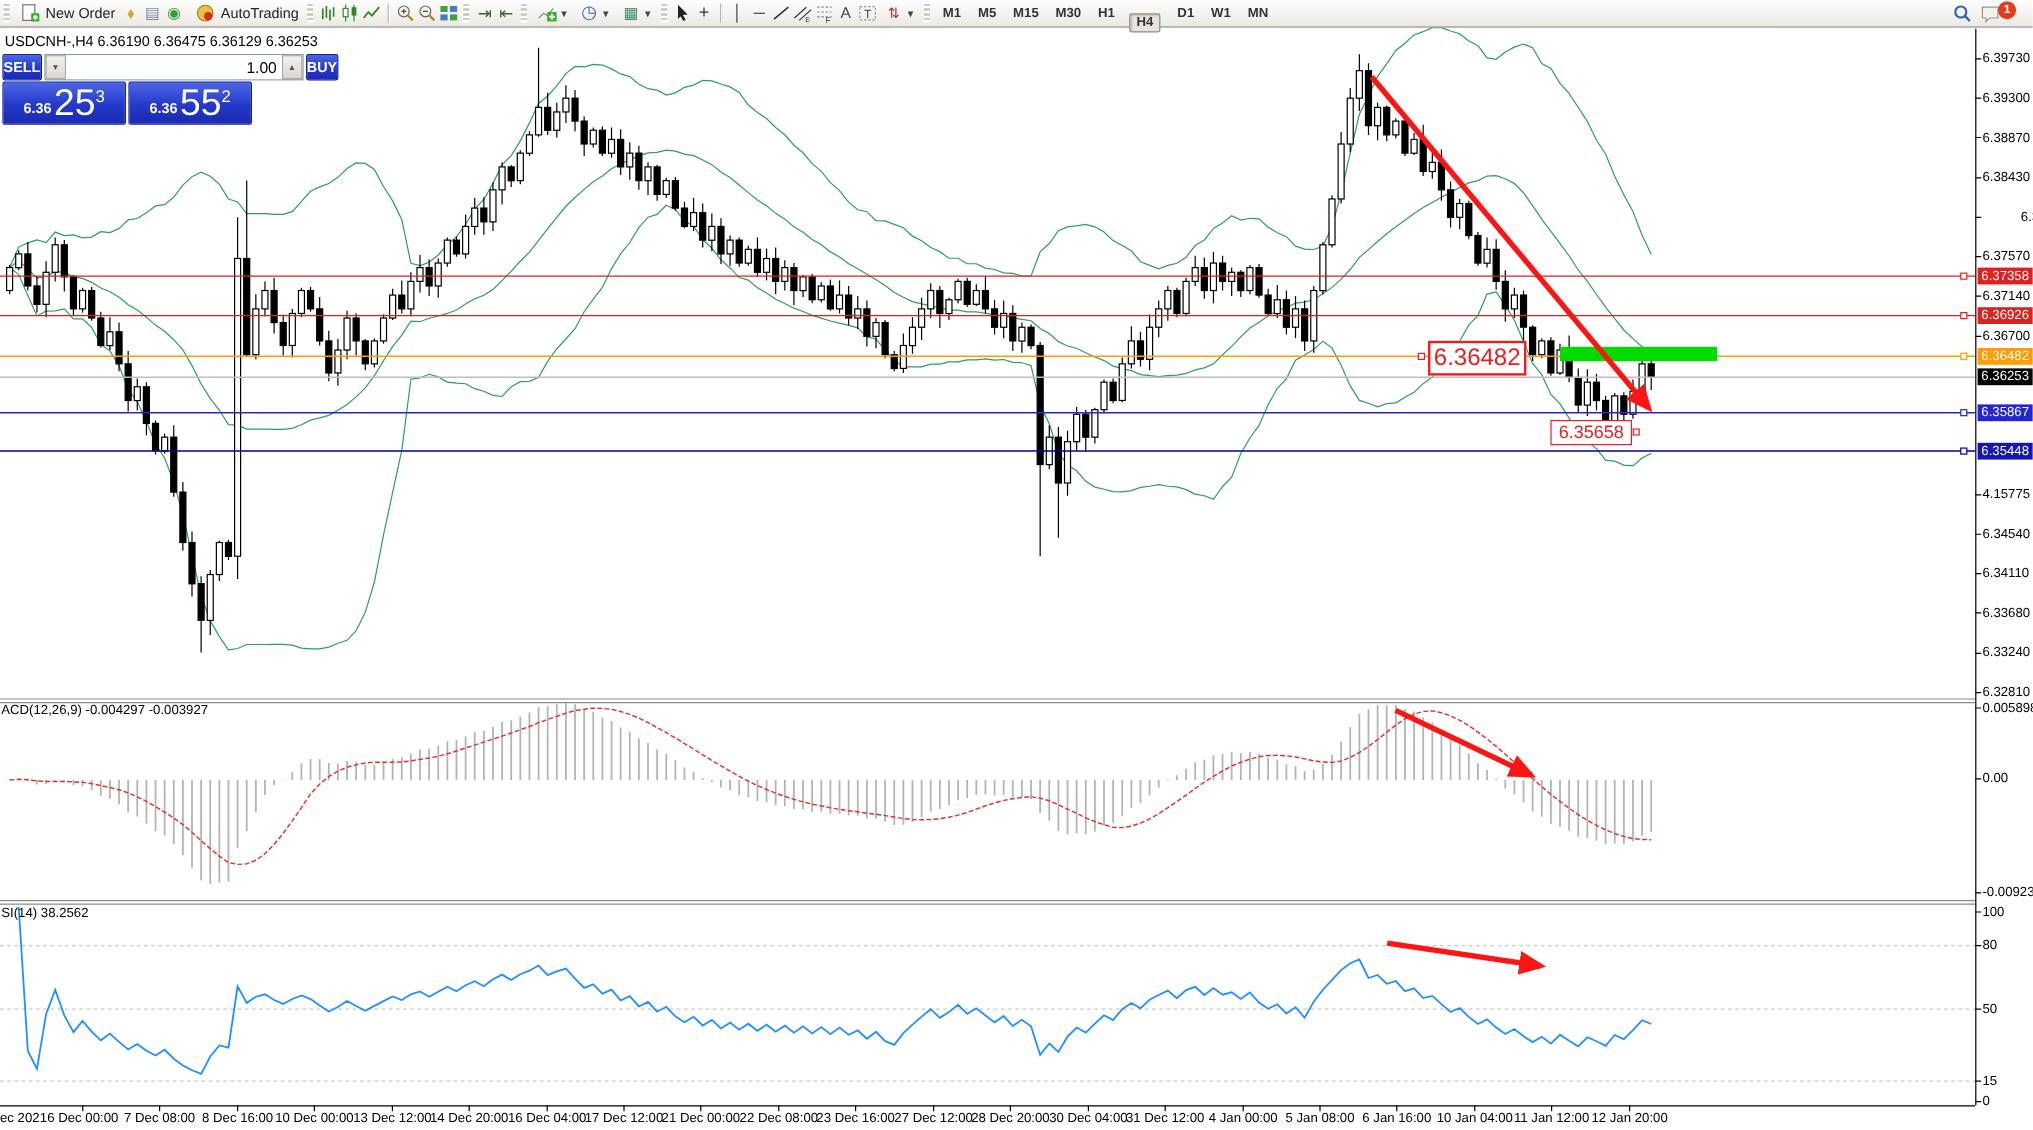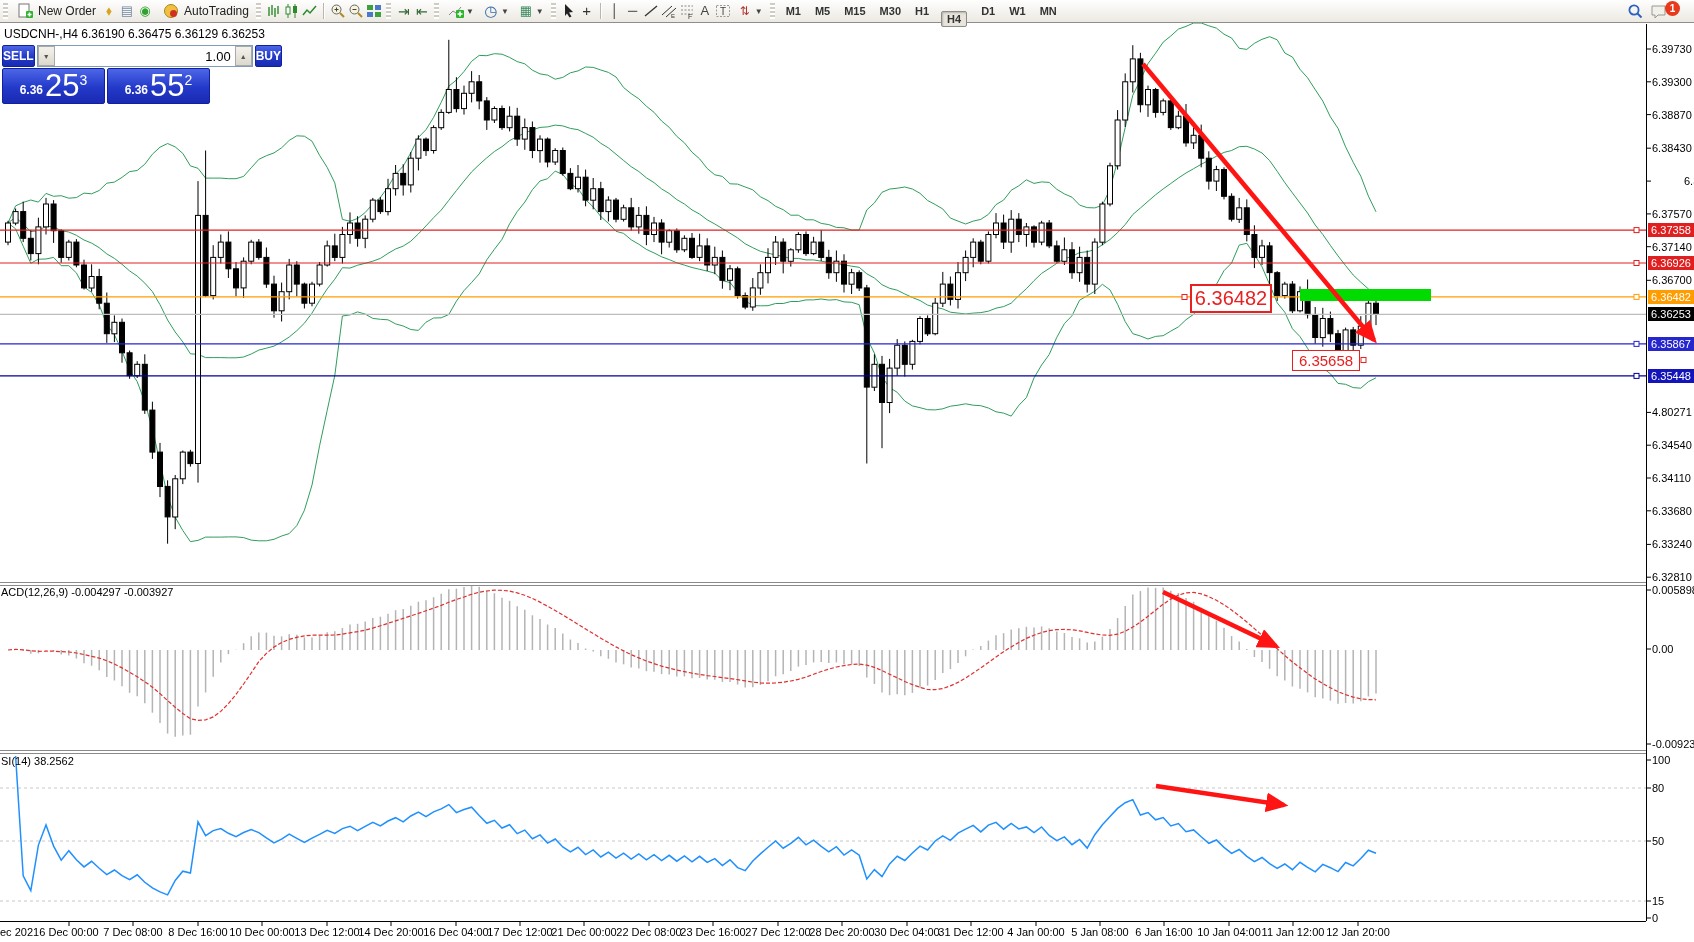--- a/index.html
+++ b/index.html
@@ -888,21 +888,21 @@
 
   <div id="price-ticks">
       <div class="ptick" style="top: 43px;">6.39730</div>
       <div class="ptick" style="top: 76px;">6.39300</div>
       <div class="ptick" style="top: 109px;">6.38870</div>
       <div class="ptick" style="top: 142px;">6.38430</div>
       <div class="ptick" style="top: 175px; margin-left: 32px;">6.38000</div>
       <div class="ptick" style="top: 208px;">6.37570</div>
       <div class="ptick" style="top: 241px;">6.37140</div>
       <div class="ptick" style="top: 274px;">6.36700</div>
-      <div class="ptick" style="top: 406px;">4.80271</div>
+      <div class="ptick" style="top: 406px;">4.15775</div>
       <div class="ptick" style="top: 439px;">6.34540</div>
       <div class="ptick" style="top: 472px;">6.34110</div>
       <div class="ptick" style="top: 505px;">6.33680</div>
       <div class="ptick" style="top: 538px;">6.33240</div>
       <div class="ptick" style="top: 571px;">6.32810</div>
     </div>
   <div id="axis-tags">
       <div class="tag" style="top: 223px; background: rgb(224, 32, 32);">6.37358</div>
       <div class="tag" style="top: 256px; background: rgb(224, 32, 32);">6.36926</div>
       <div class="tag" style="top: 290px; background: rgb(255, 157, 0);">6.36482</div>

